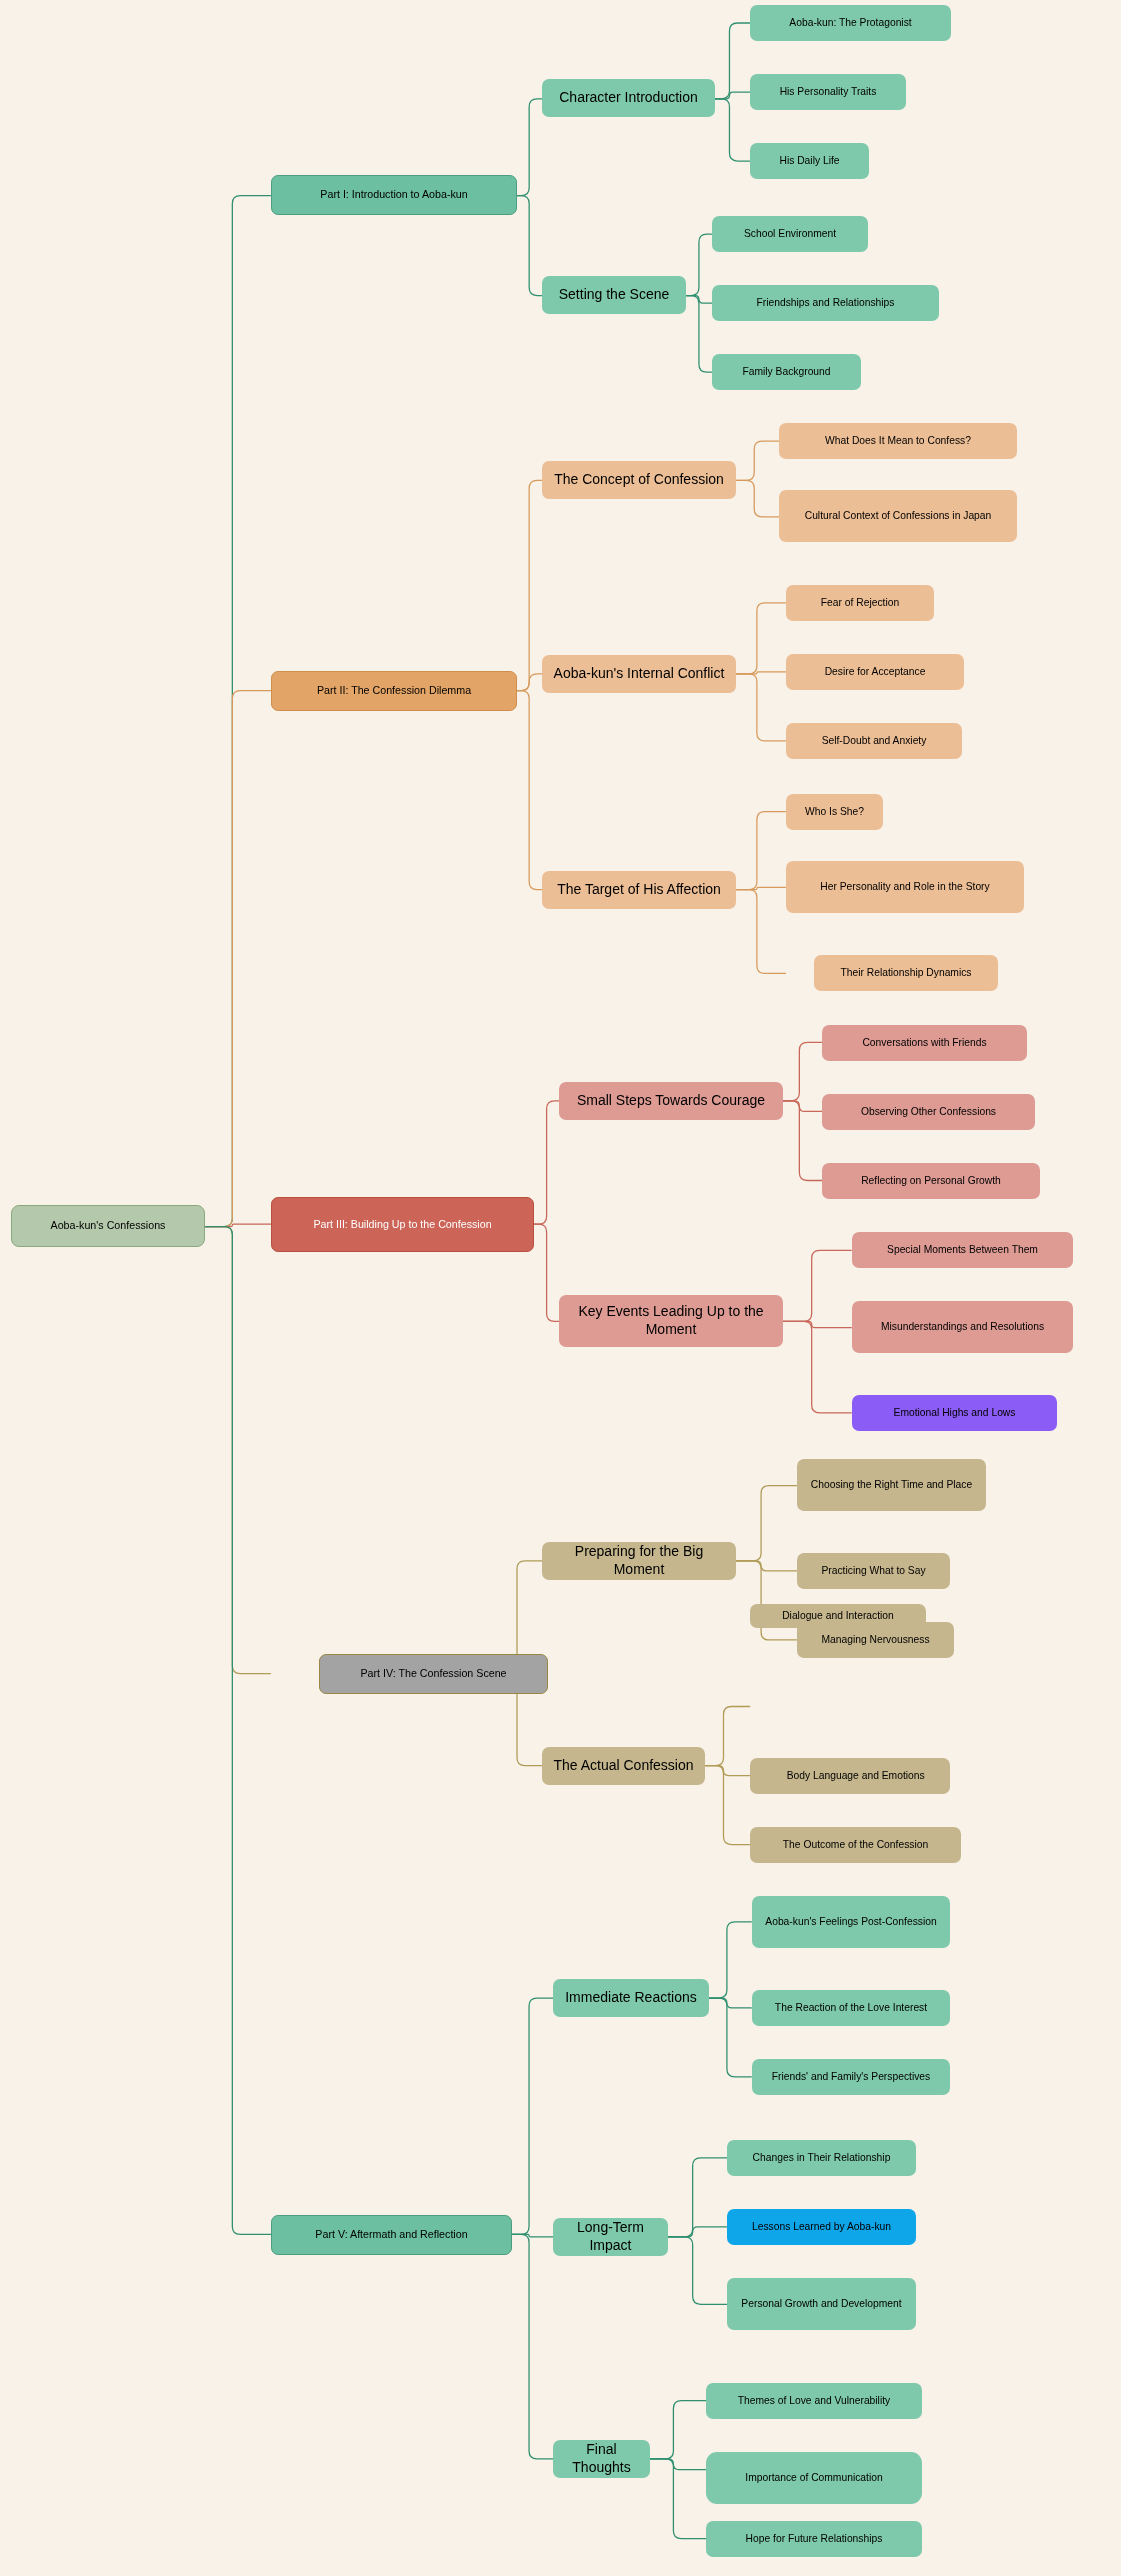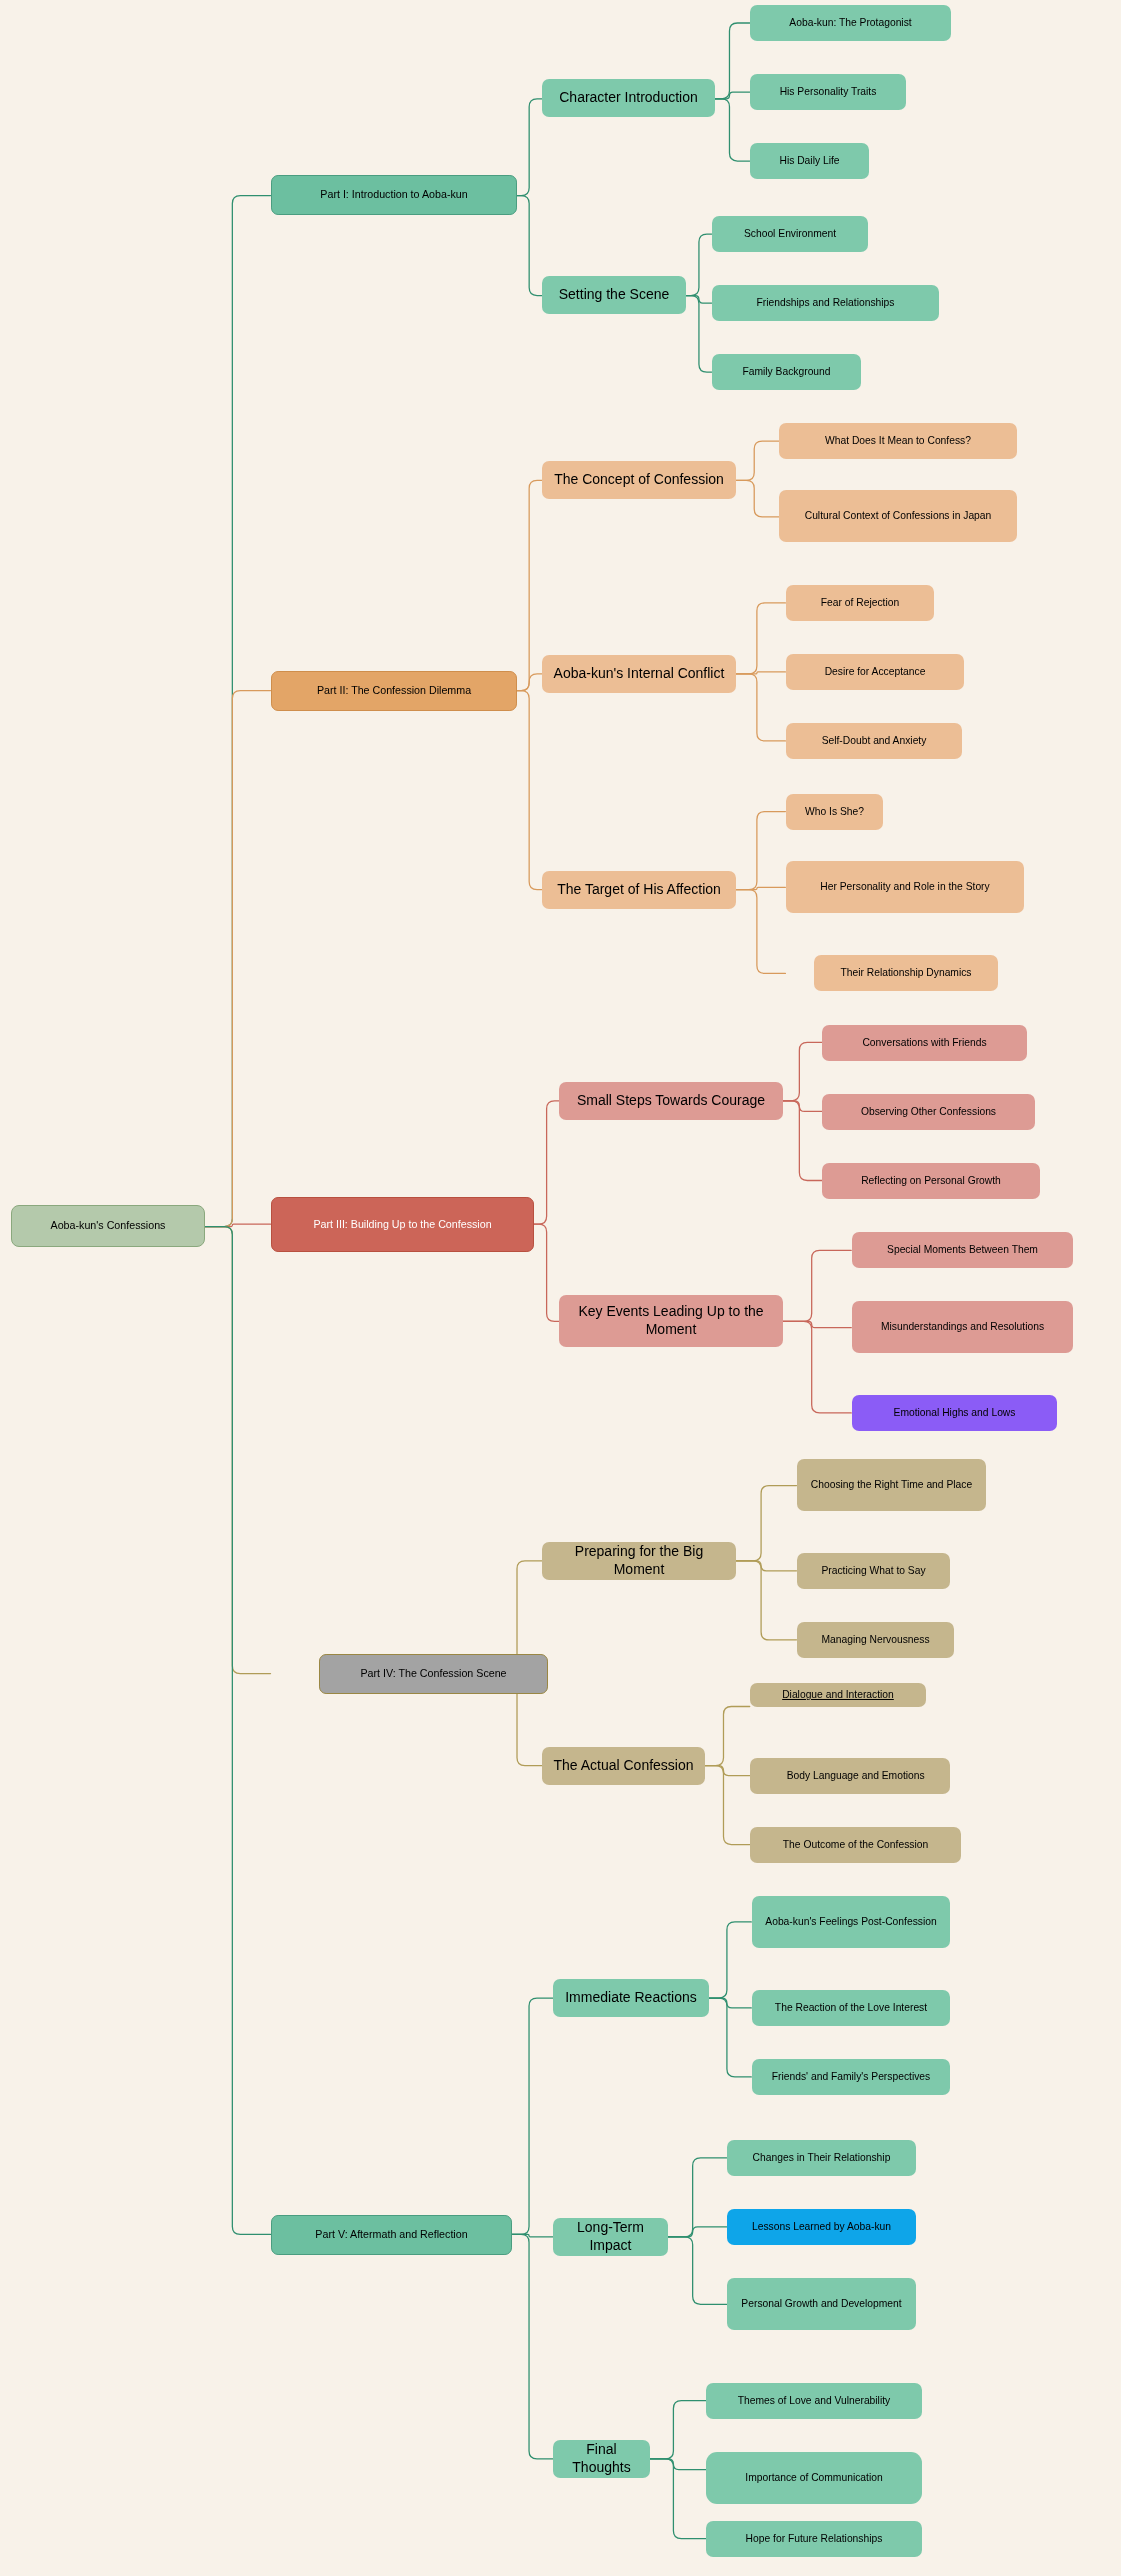--- a/index.html
+++ b/index.html
@@ -136,21 +136,21 @@
       <div class="node lvl2" style="left: 559px; top: 1295px; width: 224px; height: 52px; background: rgb(221, 155, 148); color: rgb(0, 0, 0);">Key Events Leading Up to the Moment</div>
       <div class="node lvl3" style="left: 852px; top: 1232px; width: 221px; height: 36px; background: rgb(221, 155, 148); color: rgb(0, 0, 0);">Special Moments Between Them</div>
       <div class="node lvl3" style="left: 852px; top: 1301px; width: 221px; height: 52px; background: rgb(221, 155, 148); color: rgb(0, 0, 0);">Misunderstandings and Resolutions</div>
       <div class="node lvl3" style="left: 852px; top: 1395px; width: 205px; height: 36px; background: #8b5cf6; color: rgb(0, 0, 0);">Emotional Highs and Lows</div>
       <div class="node lvl1" style="left: 271px; top: 1654px; width: 229px; height: 40px; background: #a3a3a3; border: 0.8px solid rgb(154, 135, 67); color: rgb(0, 0, 0); margin-left: 48px;">Part IV: The Confession Scene</div>
       <div class="node lvl2" style="left: 542px; top: 1542px; width: 194px; height: 38px; background: rgb(197, 182, 141); color: rgb(0, 0, 0); text-align: center;">Preparing for the Big Moment</div>
       <div class="node lvl3" style="left: 797px; top: 1459px; width: 189px; height: 52px; background: rgb(197, 182, 141); color: rgb(0, 0, 0);">Choosing the Right Time and Place</div>
       <div class="node lvl3" style="left: 797px; top: 1553px; width: 153px; height: 36px; background: rgb(197, 182, 141); color: rgb(0, 0, 0);">Practicing What to Say</div>
       <div class="node lvl3" style="left: 797px; top: 1622px; width: 157px; height: 36px; background: rgb(197, 182, 141); color: rgb(0, 0, 0);">Managing Nervousness</div>
       <div class="node lvl2" style="left: 542px; top: 1747px; width: 163px; height: 38px; background: rgb(197, 182, 141); color: rgb(0, 0, 0);">The Actual Confession</div>
-      <div class="node lvl3" style="left: 750px; top: 1683px; width: 176px; height: 24px; background: rgb(197, 182, 141); color: rgb(0, 0, 0); text-decoration: underline;">Dialogue and Interaction</div>
+      <div class="node lvl3" style="left: 750px; top: 1604px; width: 176px; height: 24px; background: rgb(197, 182, 141); color: rgb(0, 0, 0);">Dialogue and Interaction</div>
       <div class="node lvl3" style="left: 750px; top: 1758px; width: 200px; height: 36px; background: rgb(197, 182, 141); color: rgb(0, 0, 0); padding-left: 20px;">Body Language and Emotions</div>
       <div class="node lvl3" style="left: 750px; top: 1827px; width: 211px; height: 36px; background: rgb(197, 182, 141); color: rgb(0, 0, 0);">The Outcome of the Confession</div>
       <div class="node lvl1" style="left: 271px; top: 2215px; width: 241px; height: 40px; background: rgb(108, 191, 160); border: 0.8px solid rgb(74, 157, 128); color: rgb(0, 0, 0);">Part V: Aftermath and Reflection</div>
       <div class="node lvl2" style="left: 553px; top: 1979px; width: 156px; height: 38px; background: rgb(126, 201, 171); color: rgb(0, 0, 0);">Immediate Reactions</div>
       <div class="node lvl3" style="left: 752px; top: 1896px; width: 198px; height: 52px; background: rgb(126, 201, 171); color: rgb(0, 0, 0);">Aoba-kun's Feelings Post-Confession</div>
       <div class="node lvl3" style="left: 752px; top: 1990px; width: 198px; height: 36px; background: rgb(126, 201, 171); color: rgb(0, 0, 0);">The Reaction of the Love Interest</div>
       <div class="node lvl3" style="left: 752px; top: 2059px; width: 198px; height: 36px; background: rgb(126, 201, 171); color: rgb(0, 0, 0);">Friends' and Family's Perspectives</div>
       <div class="node lvl2" style="left: 553px; top: 2218px; width: 115px; height: 38px; background: rgb(126, 201, 171); color: rgb(0, 0, 0);">Long-Term Impact</div>
       <div class="node lvl3" style="left: 727px; top: 2140px; width: 189px; height: 36px; background: rgb(126, 201, 171); color: rgb(0, 0, 0);">Changes in Their Relationship</div>
       <div class="node lvl3" style="left: 727px; top: 2209px; width: 189px; height: 36px; background: #0ea5e9; color: rgb(0, 0, 0);">Lessons Learned by Aoba-kun</div>

